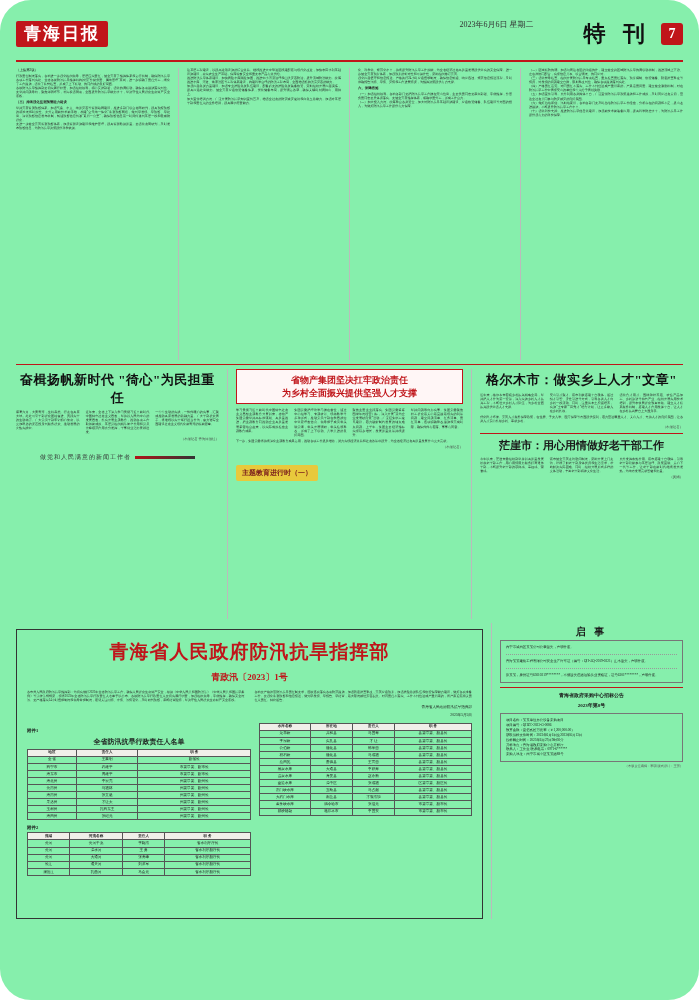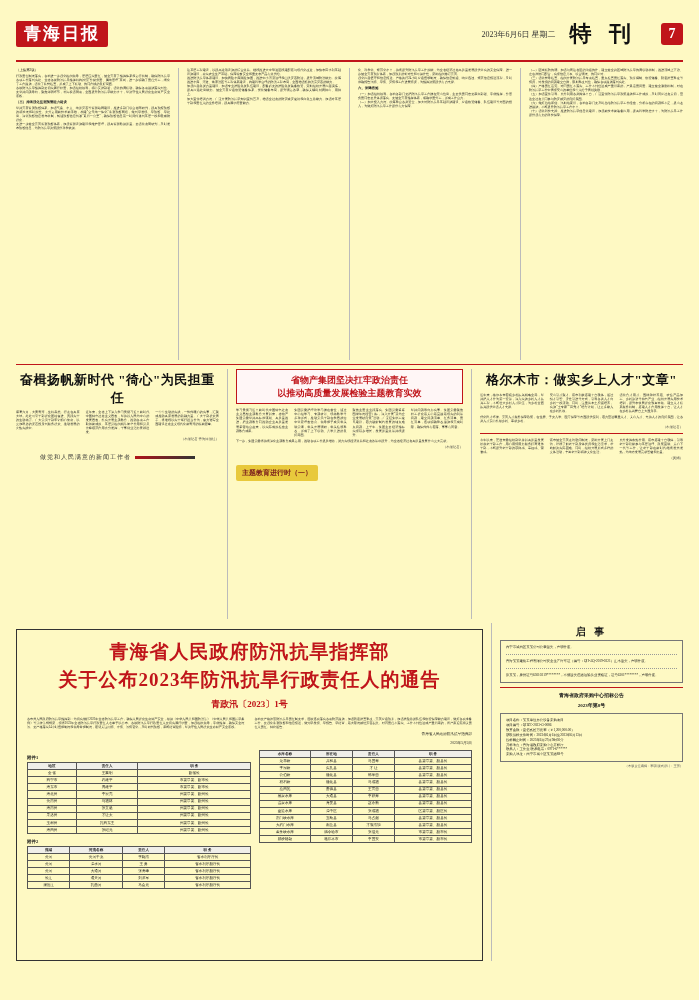--- a/index.html
+++ b/index.html
@@ -5,45 +5,46 @@
   html,body{margin:0;padding:0;}
   body{
     width:699px;height:1000px;
     background:#ffffff;
     font-family:"Liberation Serif", serif;
     color:#1a1a1a;
     overflow:hidden;
   }
   .page{
     position:relative;width:699px;height:1000px;
-    background:#fef9c3;
+    background:#86efac;
     box-sizing:border-box;
     padding:14px 16px 10px 16px;
+    border-radius:31px;
   }
   
   .masthead{
     display:flex;align-items:center;justify-content:space-between;
     border-bottom:2px solid #c0151a;
     padding-bottom:6px;
     height:40px;
   }
   .logo-box{
     background:#c0151a;color:#fff;
     font-family:"Liberation Serif", serif;
     font-weight:bold;font-size:17px;letter-spacing:2px;
     padding:4px 8px;border-radius:2px;
     line-height:1.1;
   }
   .masthead-center{
-    flex:1;display:flex;align-items:center;justify-content:flex-end;
-    gap:14px;padding-right:24px;
+    flex:1;display:flex;align-items:flex-start;justify-content:flex-end;
+    gap:14px;padding-right:10px;
   }
   .issue-date{font-size:8px;color:#333;}
   .special-title{
-    font-size:22px;font-weight:bold;letter-spacing:6px;color:#111;
+    font-size:22px;font-weight:bold;letter-spacing:6px;color:#111;margin-left:36px;
   }
   .page-num{
     background:#c0151a;color:#fff;font-weight:bold;
     width:22px;height:22px;border-radius:3px;
     display:flex;align-items:center;justify-content:center;font-size:14px;
   }
   
   .top-cols{
     display:flex;gap:8px;margin-top:6px;height:292px;
   }
@@ -82,21 +83,21 @@
   .pen-emblem .pen-txt{font-size:6px;color:#333;letter-spacing:1px;}
   .pen-emblem .pen-bar{width:60px;height:3px;background:linear-gradient(90deg,#b01418,#333);}
   .yellow-stamp{
     margin-top:16px;background:#e8c93c;color:#7a1d1d;font-size:7px;font-weight:bold;
     padding:3px 6px;display:inline-block;border-radius:2px;
   }
   
   .notice{
     margin-top:6px;border:1px solid #333;padding:8px 10px 6px;
     position:relative;
-    height:332px;box-sizing:border-box;
+    height:290px;box-sizing:border-box;
   }
   .notice-title{
     text-align:center;color:#c0151a;font-weight:bold;
     font-size:19px;line-height:1.45;letter-spacing:1px;
   }
   .notice-doc{
     text-align:center;color:#c0151a;font-weight:bold;font-size:9px;margin-top:5px;
   }
   .notice-body{display:flex;gap:10px;margin-top:6px;}
   .notice-body .tiny{flex:1;}
@@ -191,21 +192,21 @@
         <span class="pen-txt">做党和人民满意的新闻工作者</span>
         <span class="pen-bar"></span>
       </div>
     </div>
 
     <div class="vrule"></div>
 
     <div class="mid-col wide">
       <div class="redbox">
         <div class="subhead-cn">省物产集团坚决扛牢政治责任</div>
-        <div class="subhead-cn">以推动高质量发展检验主题教育实效</div>
+        <div class="subhead-cn">为乡村全面振兴提供坚强人才支撑</div>
       </div>
       <div class="two-sub">
         <div class="tiny">
           <span>学习贯彻习近平新时代中国特色社会主义思想主题教育开展以来，省物产集团党委坚持高标准谋划、高质量推进，把主题教育同推动企业高质量发展紧密结合起来，以实际成效检验主题教育成果。</span>
         </div>
         <div class="tiny">
           <span>集团党委把理论学习摆在首位，通过中心组学习、专题研讨、现场教学等多种形式，推动党员干部在学思践悟中坚定理想信念。领导班子成员带头讲党课，带头开展调研，带头检视整改，形成了上下联动、共学共进的良好局面。</span>
         </div>
         <div class="tiny">
           <span>聚焦主责主业抓落实。集团党委紧紧围绕年度经营目标，深入开展"我为企业发展献良策"活动，广泛征集职工意见建议，着力破解制约发展的堵点难点问题。上半年，集团主要经济指标实现稳步增长，发展质量效益持续提升。</span>
@@ -226,48 +227,49 @@
       <div class="two-sub">
         <div class="tiny">近年来，格尔木市着眼乡村振兴战略全局，坚持把人才作为第一资源，深入实施乡村人才振兴工程，不断壮大乡村人才队伍，为乡村全面振兴提供坚强人才支撑。</div>
         <div class="tiny">突出引才聚才。该市积极搭建平台载体，通过招才引智、柔性引进等方式，引导各类人才向乡村一线流动。同时，注重从本土挖掘培养，实施"土专家""田秀才"培育计划，让更多能人在乡村扎根。</div>
         <div class="tiny">强化育才用才。围绕种植养殖、农畜产品加工、乡村旅游等特色产业，组织开展实用技术培训，提升农牧民群众致富本领。建立人才联系服务机制，搭建人才作用发挥平台，让人才在乡村振兴舞台上大显身手。</div>
       </div>
       <div class="tiny" style="margin-top:2px">优化留才环境。完善人才服务保障政策，在住房、子女入学、医疗保障等方面提供便利，着力营造尊重人才、关心人才、支持人才的良好氛围，让各类人才安心扎根乡村、奉献乡村。</div>
       <div class="byline">（本报记者）</div>
 
       <hr class="hr-red">
 
+      <div class="small-head">茫崖市：用心用情做好老干部工作</div>
       <div class="two-sub">
         <div class="tiny">今年以来，茫崖市委组织部坚持以高质量发展统领老干部工作，用心用情用力服务好离退休干部，不断提升老干部的获得感、幸福感、荣誉感。</div>
         <div class="tiny">该市健全完善走访慰问制度，定期开展上门走访，详细了解老干部身体状况和生活需求，帮助解决实际困难。同时，组织开展形式多样的文体活动，丰富老干部精神文化生活。</div>
         <div class="tiny">充分发挥余热作用。该市搭建平台载体，引导老干部积极参与基层治理、政策宣讲、关心下一代等工作，让老干部在新时代继续发光发热，为地方发展贡献智慧和力量。</div>
       </div>
       <div class="byline">（吴娟）</div>
     </div>
   </div>
 
   <div style="display:flex;gap:8px;margin-top:4px;">
 
     <div style="flex:2.55;">
       <div class="notice">
         <div class="notice-title">青海省人民政府防汛抗旱指挥部</div>
-        <div class="notice-title">关于公布2023年防汛抗旱行政责任人的通告</div>
         <div class="notice-doc">青政汛〔2023〕1号</div>
 
         <div class="notice-body">
           <div class="tiny">各市州人民政府防汛抗旱指挥部：为切实做好2023年全省防汛抗旱工作，确保人民群众生命财产安全，根据《中华人民共和国防洪法》《中华人民共和国抗旱条例》等法律法规规定，现将2023年全省防汛抗旱行政责任人名单予以公布。各级防汛抗旱行政责任人要切实履行职责，加强组织领导，靠前指挥，确保安全度汛。要严格落实24小时值班制度和领导带班制度，密切关注雨情、水情、汛情变化，及时研判预警，果断处置险情，坚决守住人民群众生命财产安全底线。</div>
           <div class="tiny">各地要严格按照防汛抗旱责任制要求，逐级逐项落实各项防范措施，加强隐患排查整改，完善应急预案，加强抢险救援队伍和物资保障能力建设，做好各项准备工作。要强化监测预警和信息报送，做到早发现、早报告、早处置，最大限度减轻灾害损失。对因责任不落实、工作不到位造成严重后果的，将严肃追究相关责任人责任。特此通告。</div>
         </div>
         <div class="signer">青海省人民政府防汛抗旱指挥部</div>
         <div class="signer">2023年5月5日</div>
 
         <div class="notice-cols" style="margin-top:4px">
 
           <div>
             <div class="attach-label">附件1</div>
+            <div class="tbl-title">全省防汛抗旱行政责任人名单</div>
             <table class="grid">
               <thead>
                 <tr>
                   <th>地区</th>
                   <th>责任人</th>
                   <th>职  务</th>
                 </tr>
               </thead>
               <tbody id="a1body">
                   <tr>

